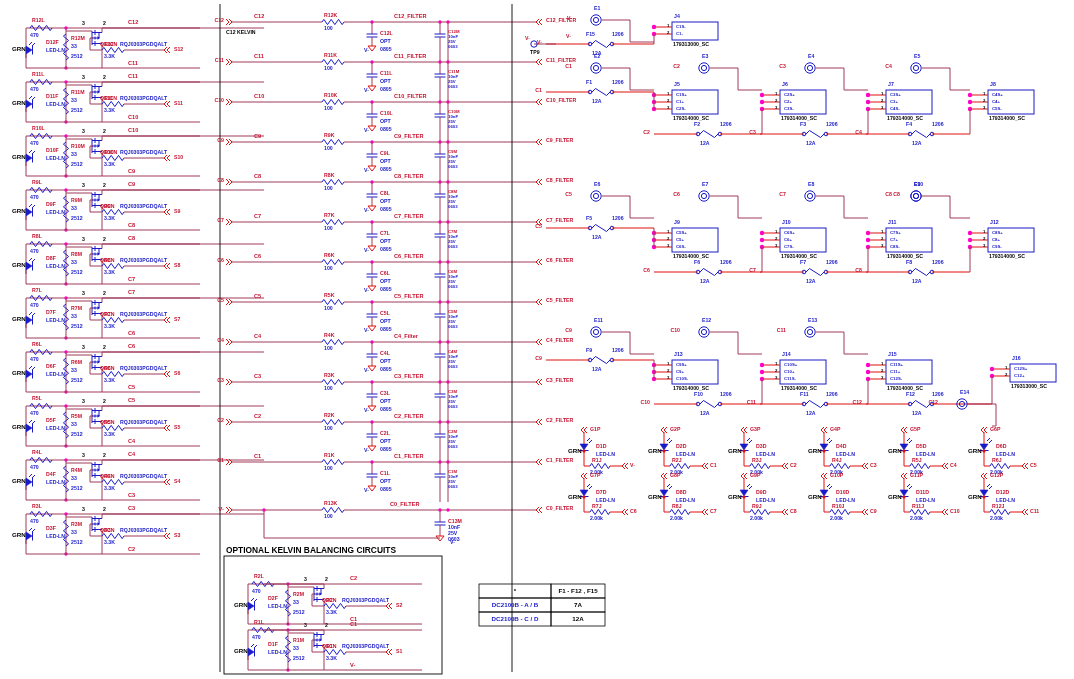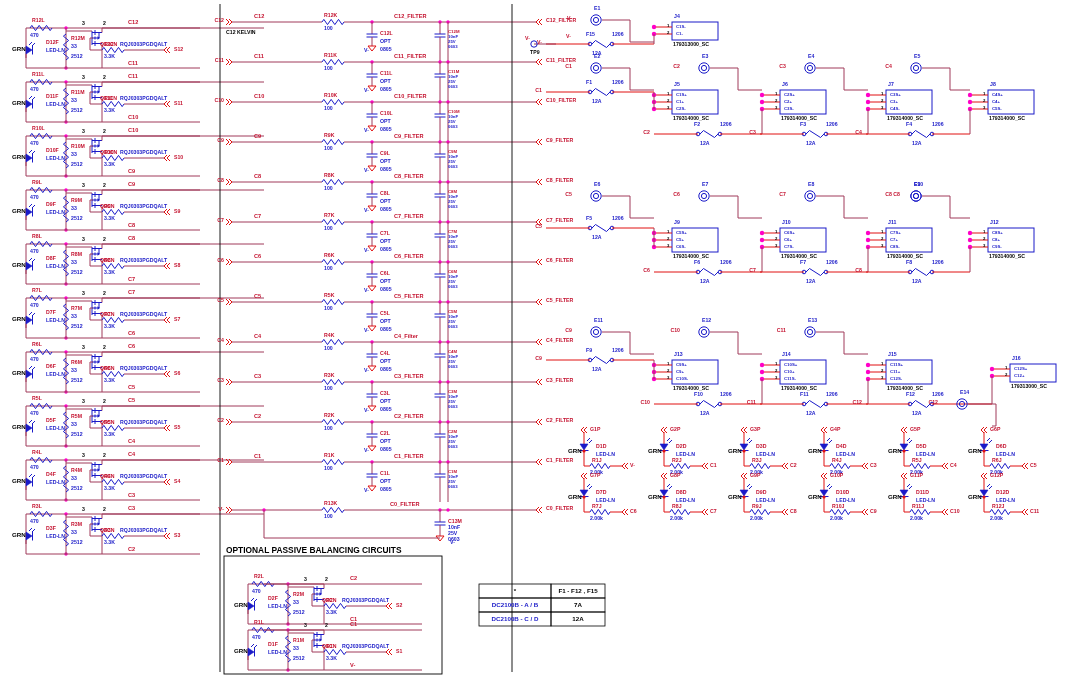--- a/index.html
+++ b/index.html
@@ -1268,21 +1268,21 @@
     <div class="lbl f5 blue" style="left: 71px; top: 540px;">2512</div>
     <div class="lbl f5 blk" style="left: 82px; top: 507px;">3</div>
     <div class="lbl f5 blk" style="left: 103px; top: 507px;">2</div>
     <div class="lbl f5 red" style="left: 100px; top: 528px;">Q3C</div>
     <div class="lbl f5 blue" style="left: 120px; top: 528px;">RQJ0303PGDQALT</div>
     <div class="lbl f5 red" style="left: 104px; top: 528px;">R3N</div>
     <div class="lbl f5 blue" style="left: 104px; top: 540px;">3.3K</div>
     <div class="lbl f5 red" style="left: 174px; top: 533px;">S3</div>
     <div class="lbl f55 red" style="left: 128px; top: 506px;">C3</div>
     <div class="lbl f55 red" style="left: 128px; top: 547px;">C2</div>
-    <div class="lbl f8 blk" style="left: 226px; top: 546px;">OPTIONAL PASSIVE BALANCING CIRCUITS</div>
+    <div class="lbl f8 blk" style="left: 226px; top: 546px;">OPTIONAL KELVIN BALANCING CIRCUITS</div>
     <div class="lbl f5 red" style="left: 254px; top: 574px;">R2L</div>
     <div class="lbl f5 blue" style="left: 252px; top: 589px;">470</div>
     <div class="lbl f6 blk" style="left: 234px; top: 602px;">GRN</div>
     <div class="lbl f5 red" style="left: 268px; top: 596px;">D2F</div>
     <div class="lbl f5 blue" style="left: 268px; top: 604px;">LED-LN</div>
     <div class="lbl f5 red" style="left: 293px; top: 592px;">R2M</div>
     <div class="lbl f5 blue" style="left: 293px; top: 600px;">33</div>
     <div class="lbl f5 blue" style="left: 293px; top: 610px;">2512</div>
     <div class="lbl f5 blk" style="left: 304px; top: 577px;">3</div>
     <div class="lbl f5 blk" style="left: 325px; top: 577px;">2</div>

